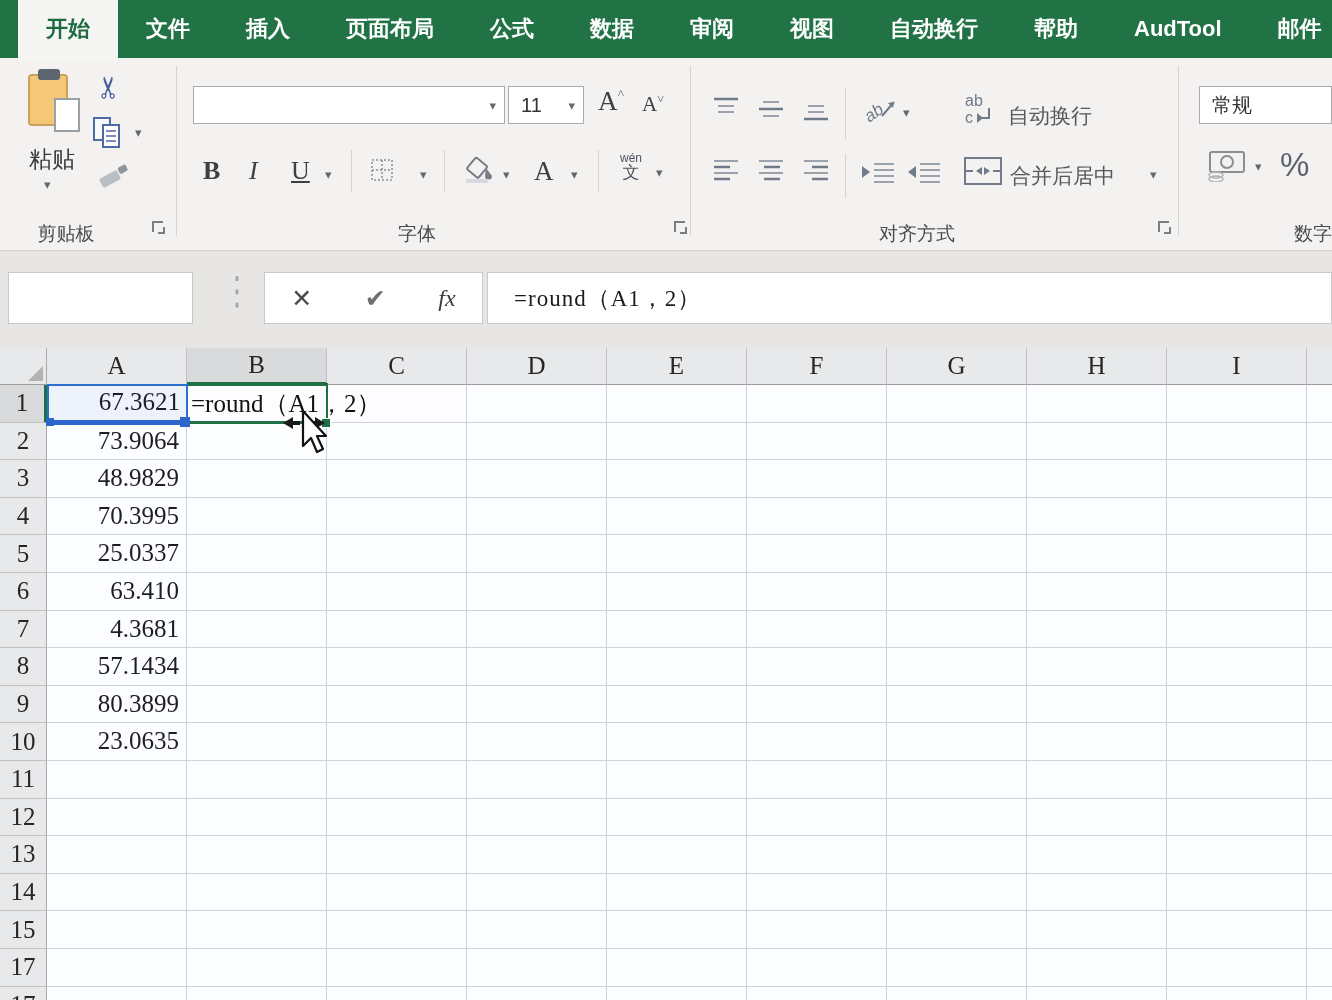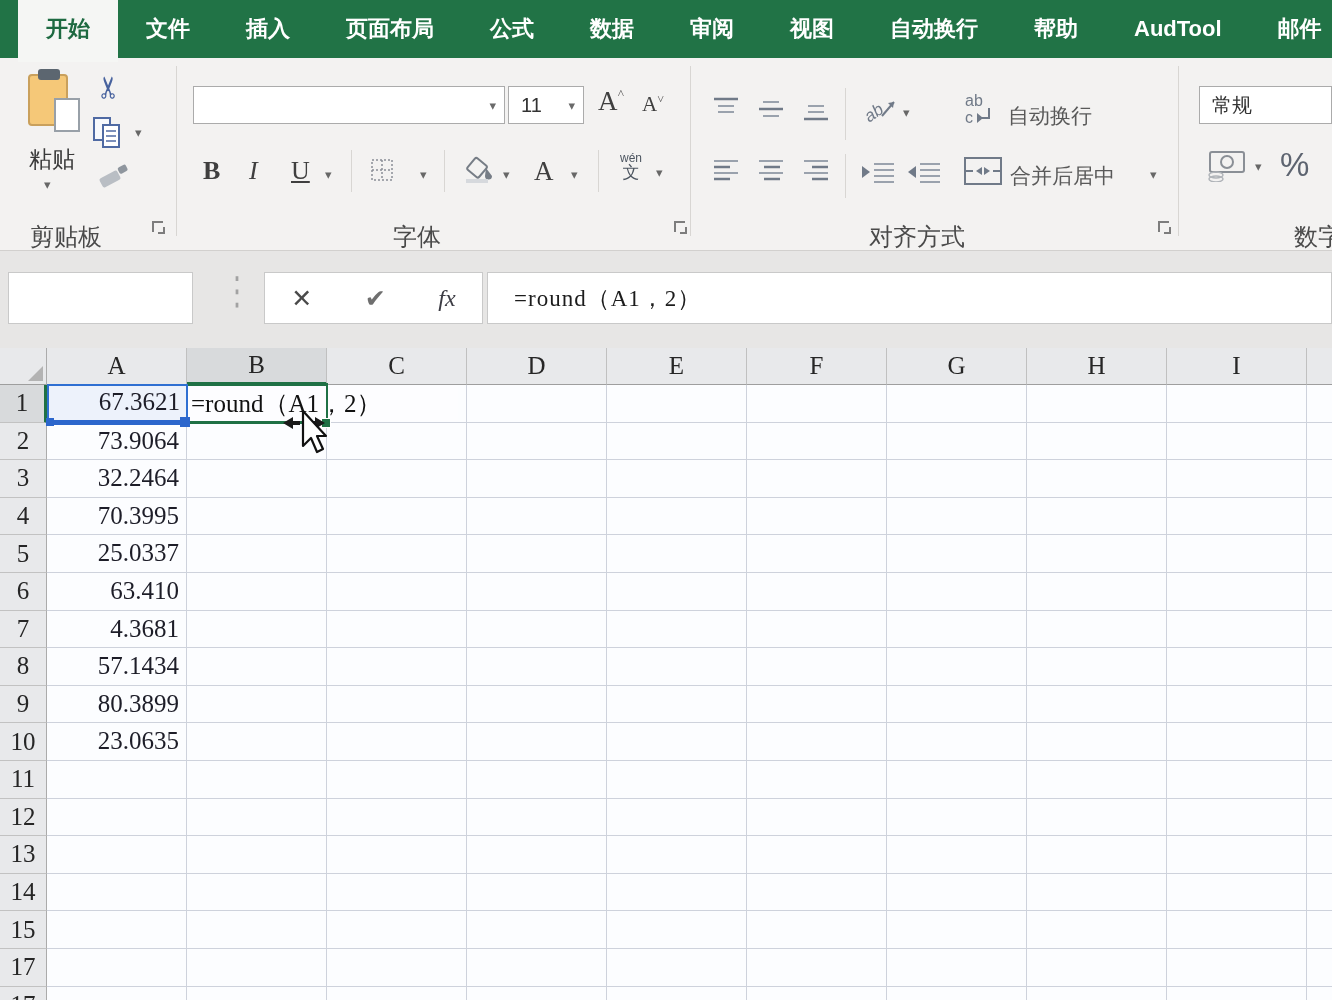--- a/index.html
+++ b/index.html
@@ -9,21 +9,21 @@
 
   
   .tabbar { position:absolute; top:0; left:0; width:1332px; height:58px; background:#217346; display:flex; align-items:stretch; padding-left:18px; z-index:30; }
   .tab { color:#fff; font-size:22px; font-weight:600; line-height:58px; padding:0 28px; white-space:nowrap; height:58px; }
   .tab.active { background:#f5f6f4; color:#1e6a41; height:62px; }
 
   
   .ribbon { position:absolute; top:58px; left:0; width:1332px; height:193px; background:#f3f2f1; border-bottom:1px solid #d2d0ce; z-index:20; }
   .ribbon .abs { position:absolute; }
   .vsep { position:absolute; top:8px; bottom:14px; width:1px; background:#d8d6d3; }
-  .grouplabel { position:absolute; font-size:24px; color:#4a4a4a; text-align:center; }
+  .grouplabel { position:absolute; font-size:19px; color:#4a4a4a; text-align:center; }
   .launcher { position:absolute; width:11px; height:11px; border-left:2px solid #7d7d7d; border-top:2px solid #7d7d7d; }
   .launcher::after { content:""; position:absolute; right:-2px; bottom:-2px; width:5px; height:5px; border-right:2px solid #7d7d7d; border-bottom:2px solid #7d7d7d; }
   .dd { color:#676767; font-size:13px; line-height:13px; }
 
   
   .paste-ico { width:48px; height:56px; }
   .paste-board { position:absolute; left:0; top:2px; width:40px; height:52px; background:#f5c878; border:2px solid #c9a05c; border-radius:4px; }
   .paste-clip { position:absolute; left:10px; top:-3px; width:22px; height:11px; background:#5c6670; border-radius:3px; }
   .paste-page { position:absolute; right:-4px; bottom:-4px; width:26px; height:34px; background:#fff; border:2px solid #98a0a8; }
   .paste-label { font-size:23px; color:#3a3a3a; text-align:center; }
@@ -345,21 +345,21 @@
           <div class="cell"></div>
           <div class="cell"></div>
           <div class="cell"></div>
           <div class="cell"></div>
           <div class="cell"></div>
           <div class="cell"></div>
           <div class="cell fill"></div>
         </div>
         <div class="grow">
           <div class="rowhead">3</div>
-          <div class="cell">32.2464</div>
+          <div class="cell">48.9829</div>
           <div class="cell"></div>
           <div class="cell"></div>
           <div class="cell"></div>
           <div class="cell"></div>
           <div class="cell"></div>
           <div class="cell"></div>
           <div class="cell"></div>
           <div class="cell"></div>
           <div class="cell fill"></div>
         </div>

